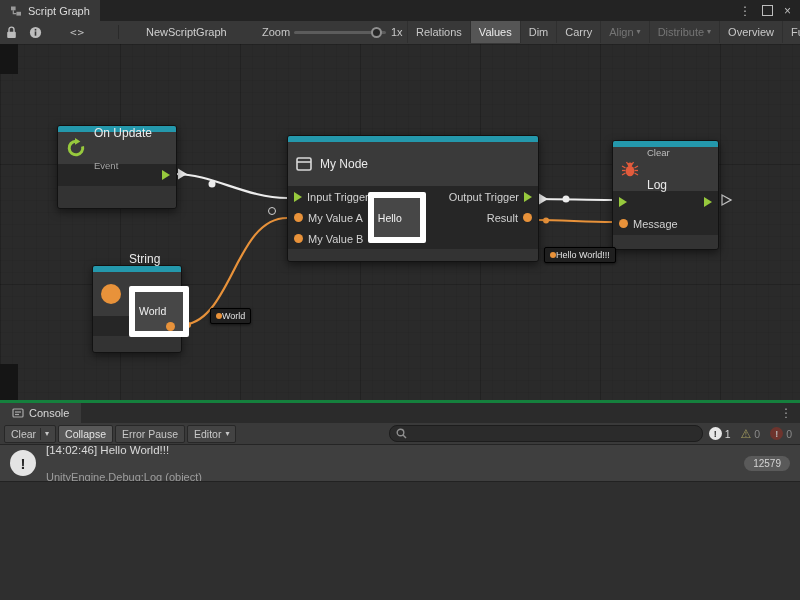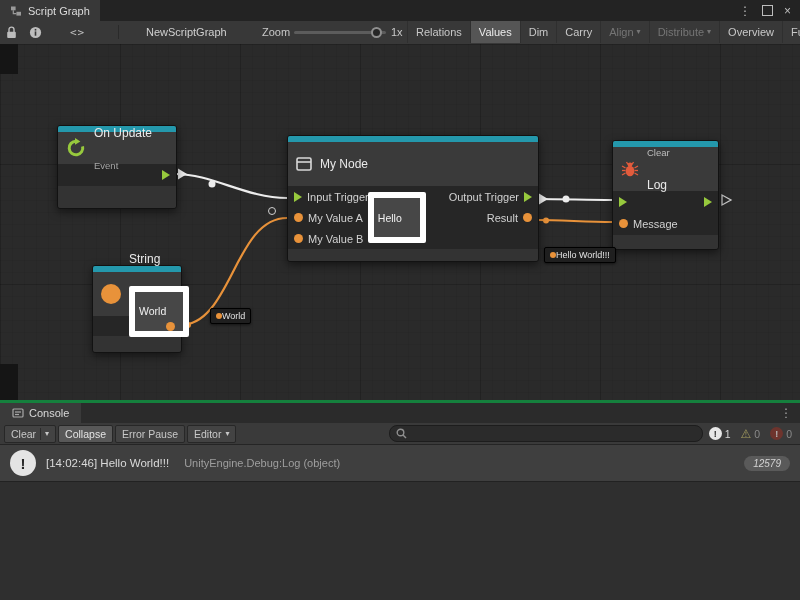--- a/index.html
+++ b/index.html
@@ -70,24 +70,24 @@
   .cbadge{display:flex;align-items:center;gap:3px;padding:0 4px;height:16px;}
   .cbadge .cnt{font-size:10.5px;color:#d8d8d8;}
   .cbadge.dim .cnt{color:#8a8a8a;}
   .ico-info{width:13px;height:13px;border-radius:50%;background:#e8e8e8;color:#2b2b2b;font-weight:bold;font-size:9px;display:flex;align-items:center;justify-content:center;}
   .ico-warn{font-size:12px;color:#a8a060;line-height:1;}
   .ico-err{width:13px;height:13px;border-radius:50%;background:#9e3b30;color:#e0e0e0;font-weight:bold;font-size:9px;display:flex;align-items:center;justify-content:center;}
   .cbadge.dim .ico-err{background:#6e342d;color:#b5b5b5;}
   .clist{height:37px;background:#373737;}
   .crow{height:36px;background:#3f3f3f;border-bottom:1px solid #2d2d2d;display:flex;align-items:center;padding:0 10px;gap:10px;}
   .info-big{width:26px;height:26px;border-radius:50%;background:#e4e4e4;color:#262626;font-weight:bold;font-size:15px;display:flex;align-items:center;justify-content:center;flex:0 0 auto;}
-  .ctext{display:flex;gap:15px;flex:1;overflow:hidden;}
+  .ctext{display:flex;flex-direction:column;gap:15px;flex:1;overflow:hidden;}
   .l1{color:#dadada;font-size:11.5px;}
   .l2{color:#9e9e9e;font-size:11px;}
-  .cpill{background:#5a5a5a;border-radius:8px;height:15px;line-height:15px;padding:0 9px;font-size:10px;color:#d4d4d4;flex:0 0 auto;font-style:italic;}
+  .cpill{background:#5a5a5a;border-radius:8px;height:15px;line-height:15px;padding:0 9px;font-size:10px;color:#d4d4d4;flex:0 0 auto;}
   .cdetail{position:absolute;left:0;right:0;top:78px;bottom:0;background:#2f2f2f;border-top:1px solid #222222;}
 </style>
 </head>
 <body>
 
 <div id="root">
 
   <div class="tabbar">
     <div class="wtab">
       <svg width="12" height="12" viewBox="0 0 12 12">

